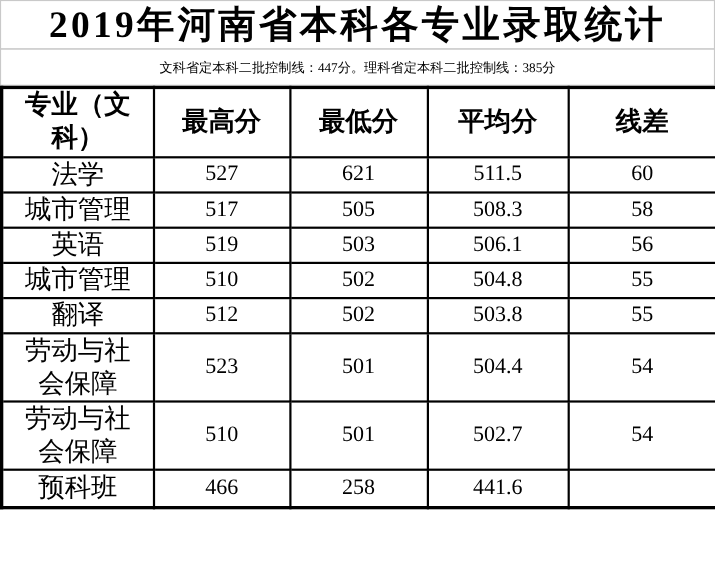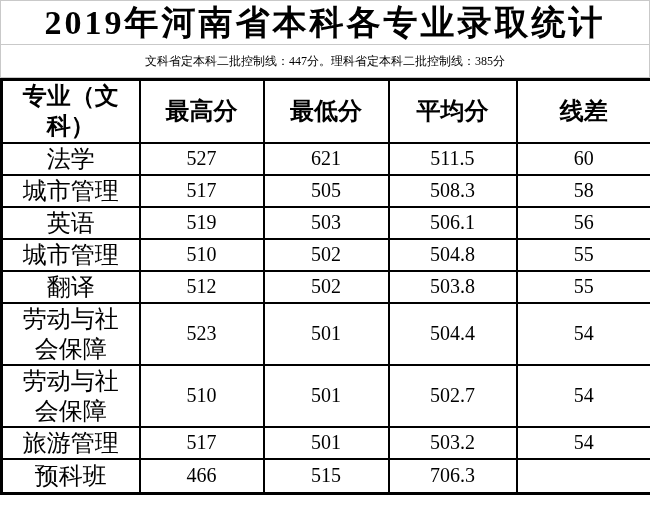--- a/index.html
+++ b/index.html
@@ -148,31 +148,24 @@
 
 
       <tr class="row-tall">
         <td class="major-cell">劳动与社会保障</td>
         <td>510</td>
         <td>501</td>
         <td>502.7</td>
         <td>54</td>
       </tr>
 
-      <tr class="row-normal2">
-        <td class="major-cell">旅游管理</td>
-        <td>517</td>
-        <td>501</td>
-        <td>503.2</td>
-        <td>54</td>
-      </tr>
 
       <tr class="row-last">
         <td class="major-cell">预科班</td>
         <td>466</td>
-        <td>515</td>
-        <td>706.3</td>
+        <td>258</td>
+        <td>441.6</td>
         <td></td>
       </tr>
     </tbody>
   </table>
 
 </div>
 
 </body></html>

